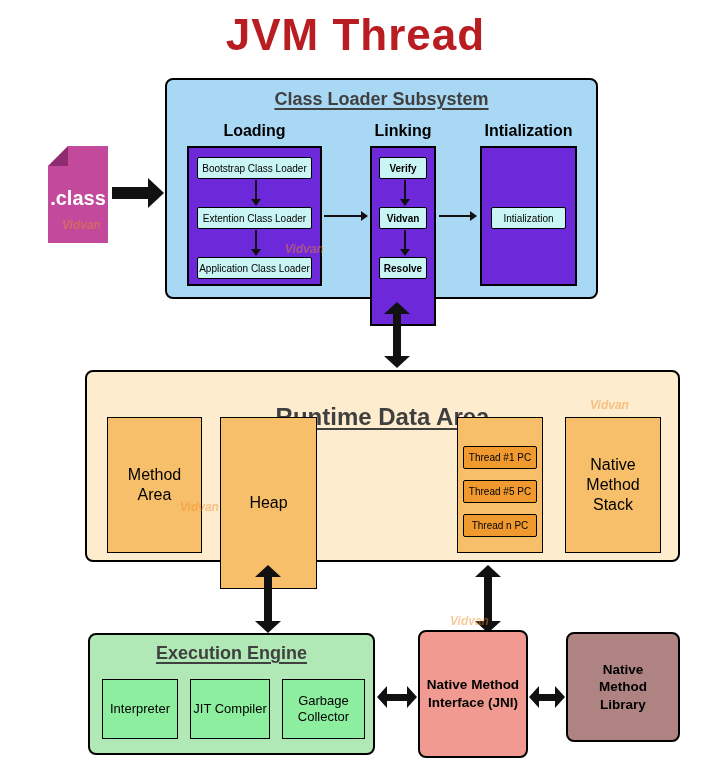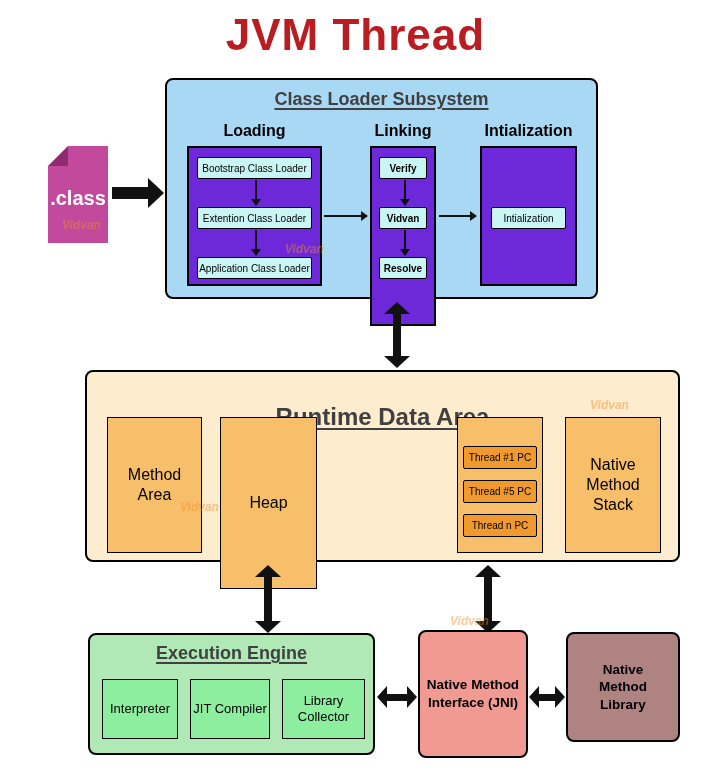--- a/index.html
+++ b/index.html
@@ -190,21 +190,21 @@
   <div class="dv" style="left:475px; top:565px; height:68px;">
     <div class="ht"></div>
       <div class="s"></div>
       <div class="hb"></div>
   </div>
 
   <div class="panel" style="left:88px; top:633px; width:287px; height:122px; background:#b0e8b6;">
     <div class="panel-title" style="top:8px; font-size:18px;">Execution Engine</div>
     <div class="green-item" style="left:100px; top:44px; width:80px; height:60px;">JIT Compiler</div>
     <div class="green-item" style="left:12px; top:44px; width:76px; height:60px;">Interpreter</div>
-    <div class="green-item" style="left:192px; top:44px; width:83px; height:60px;">Library Collector</div>
+    <div class="green-item" style="left:192px; top:44px; width:83px; height:60px;">Garbage Collector</div>
   </div>
 
   <div class="panel flex-center-text" style="left:418px; top:630px; width:110px; height:128px; background:#f19a91; font-weight:700; font-size:13.5px; line-height:1.3;">Native Method Interface (JNI)</div>
 
   <div class="panel flex-center-text" style="left:566px; top:632px; width:114px; height:110px; background:#b08383; font-weight:700; font-size:13.5px; padding:10px; line-height:1.3;">Native Method Library</div>
 
   <div class="dh" style="left:377px; top:686px; width:40px;">
     <div class="hl"></div>
       <div class="s"></div>
       <div class="hr"></div>

